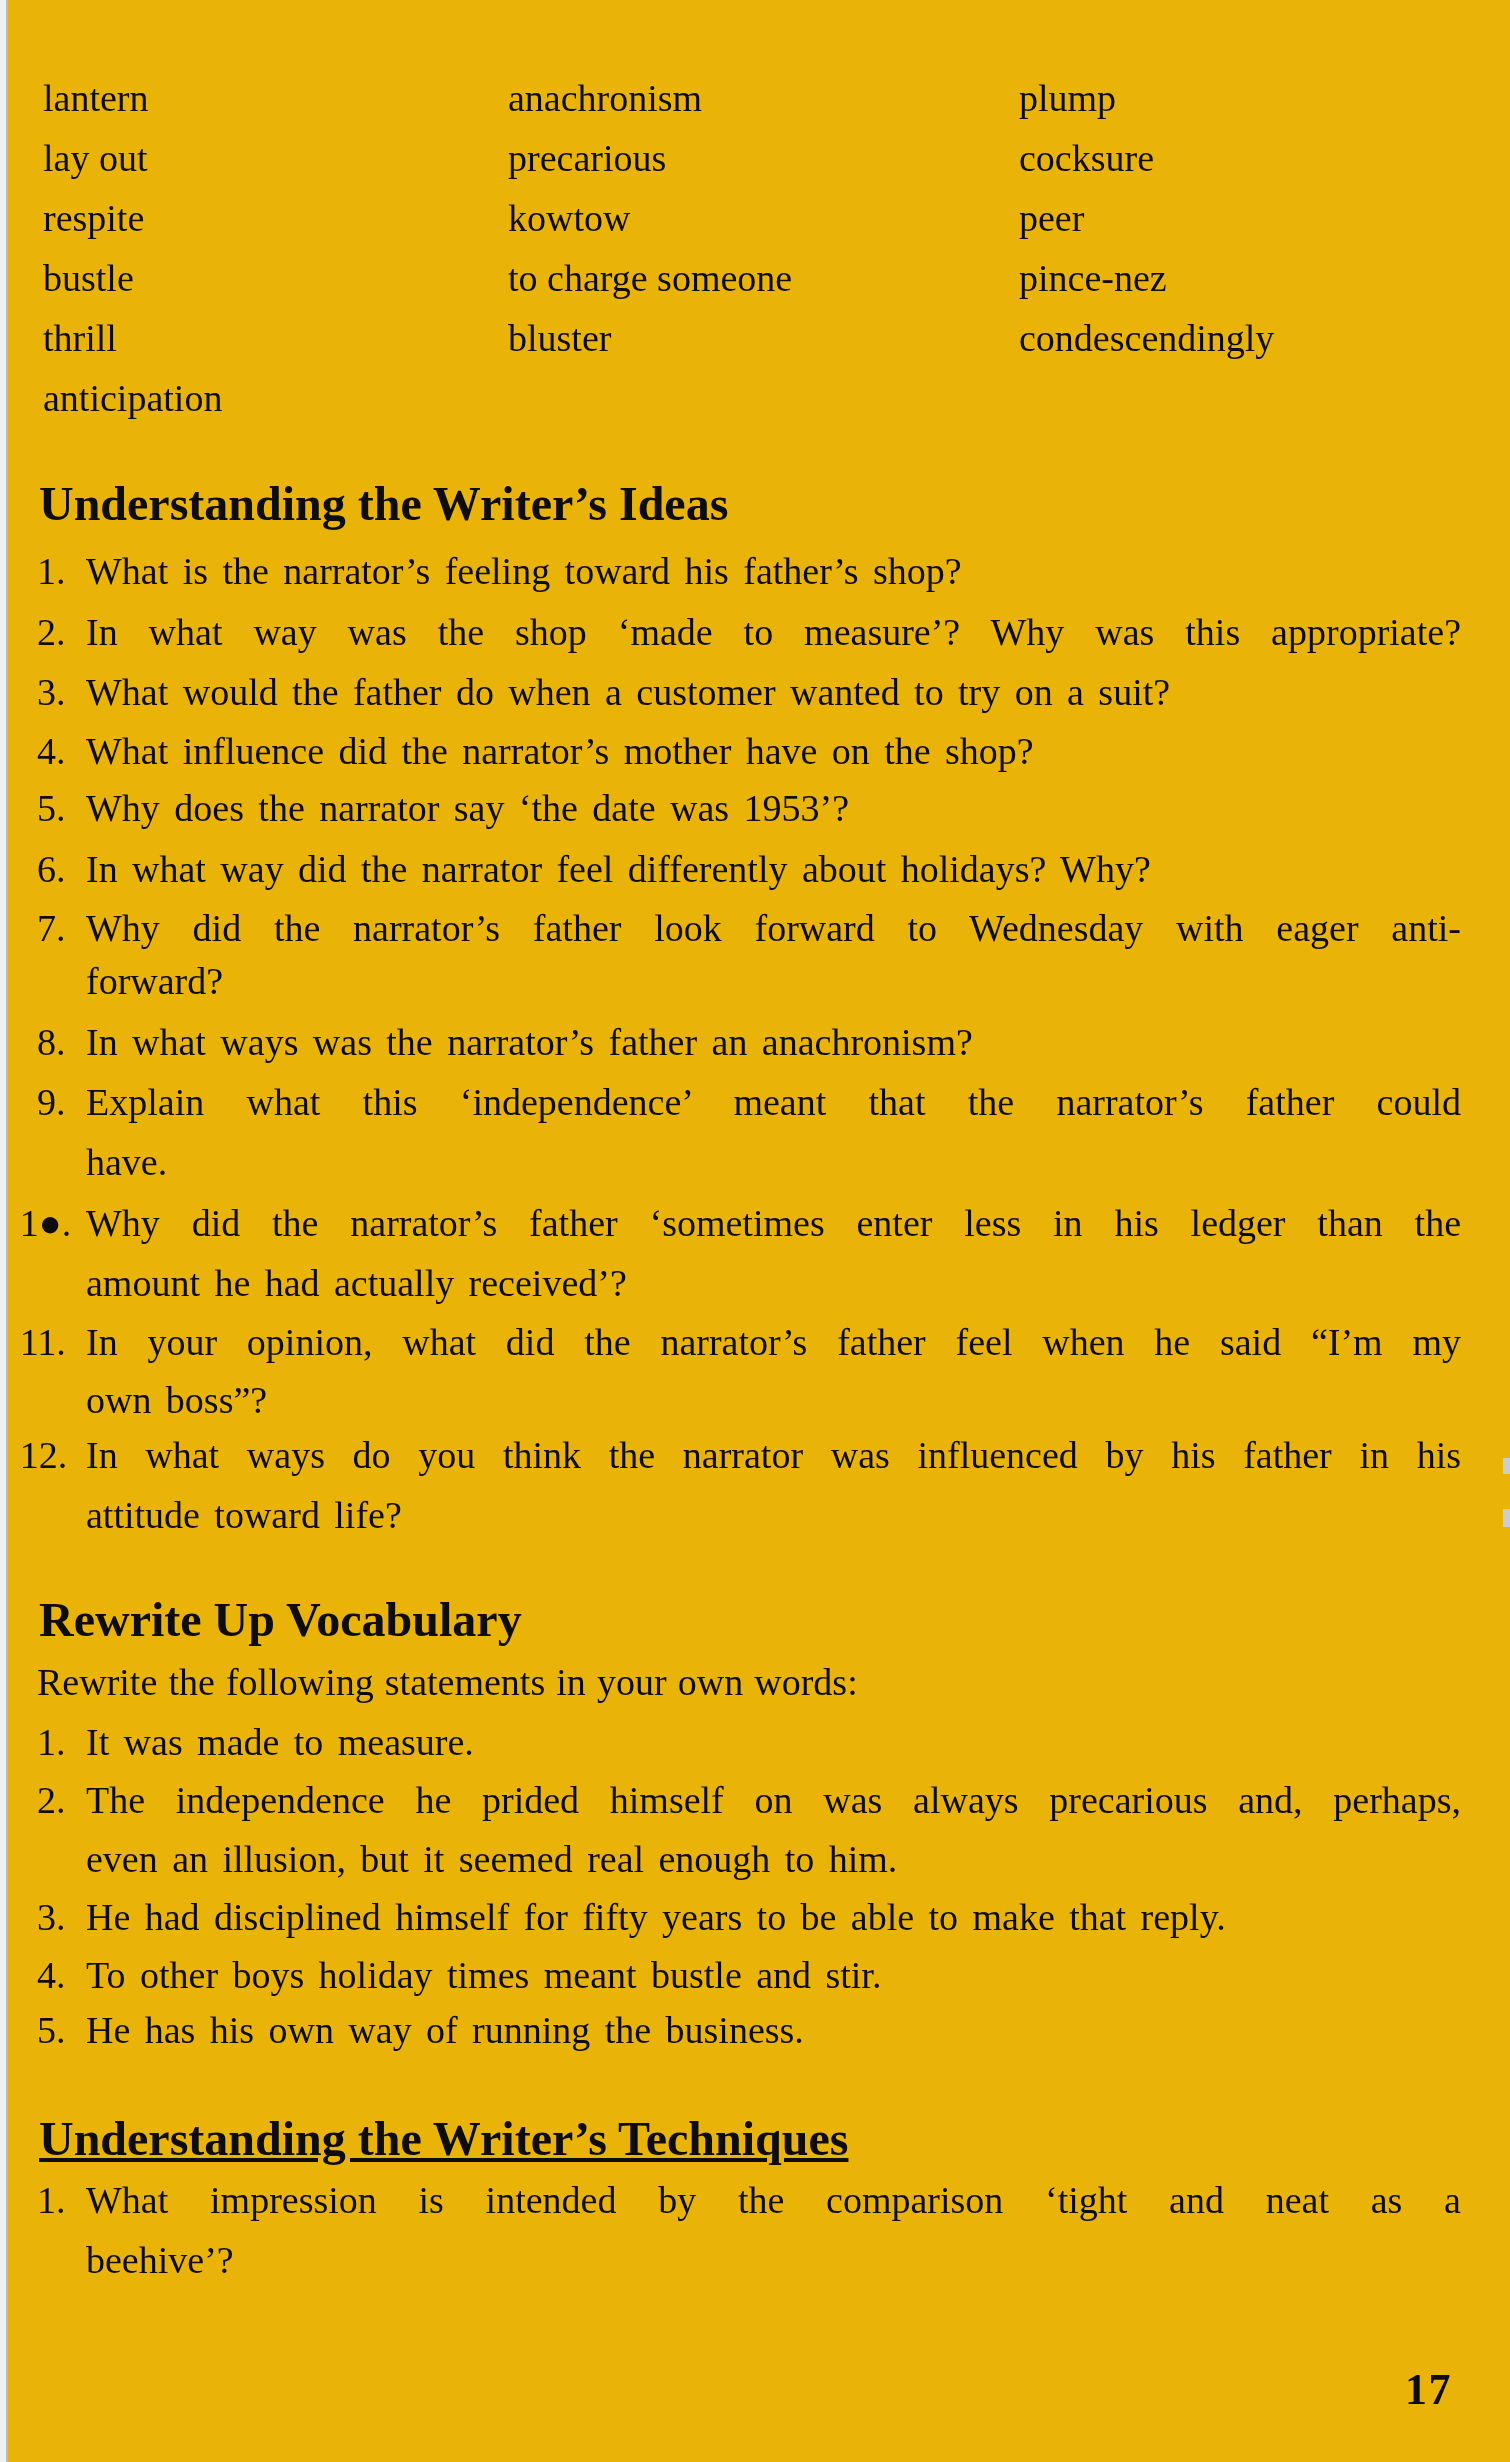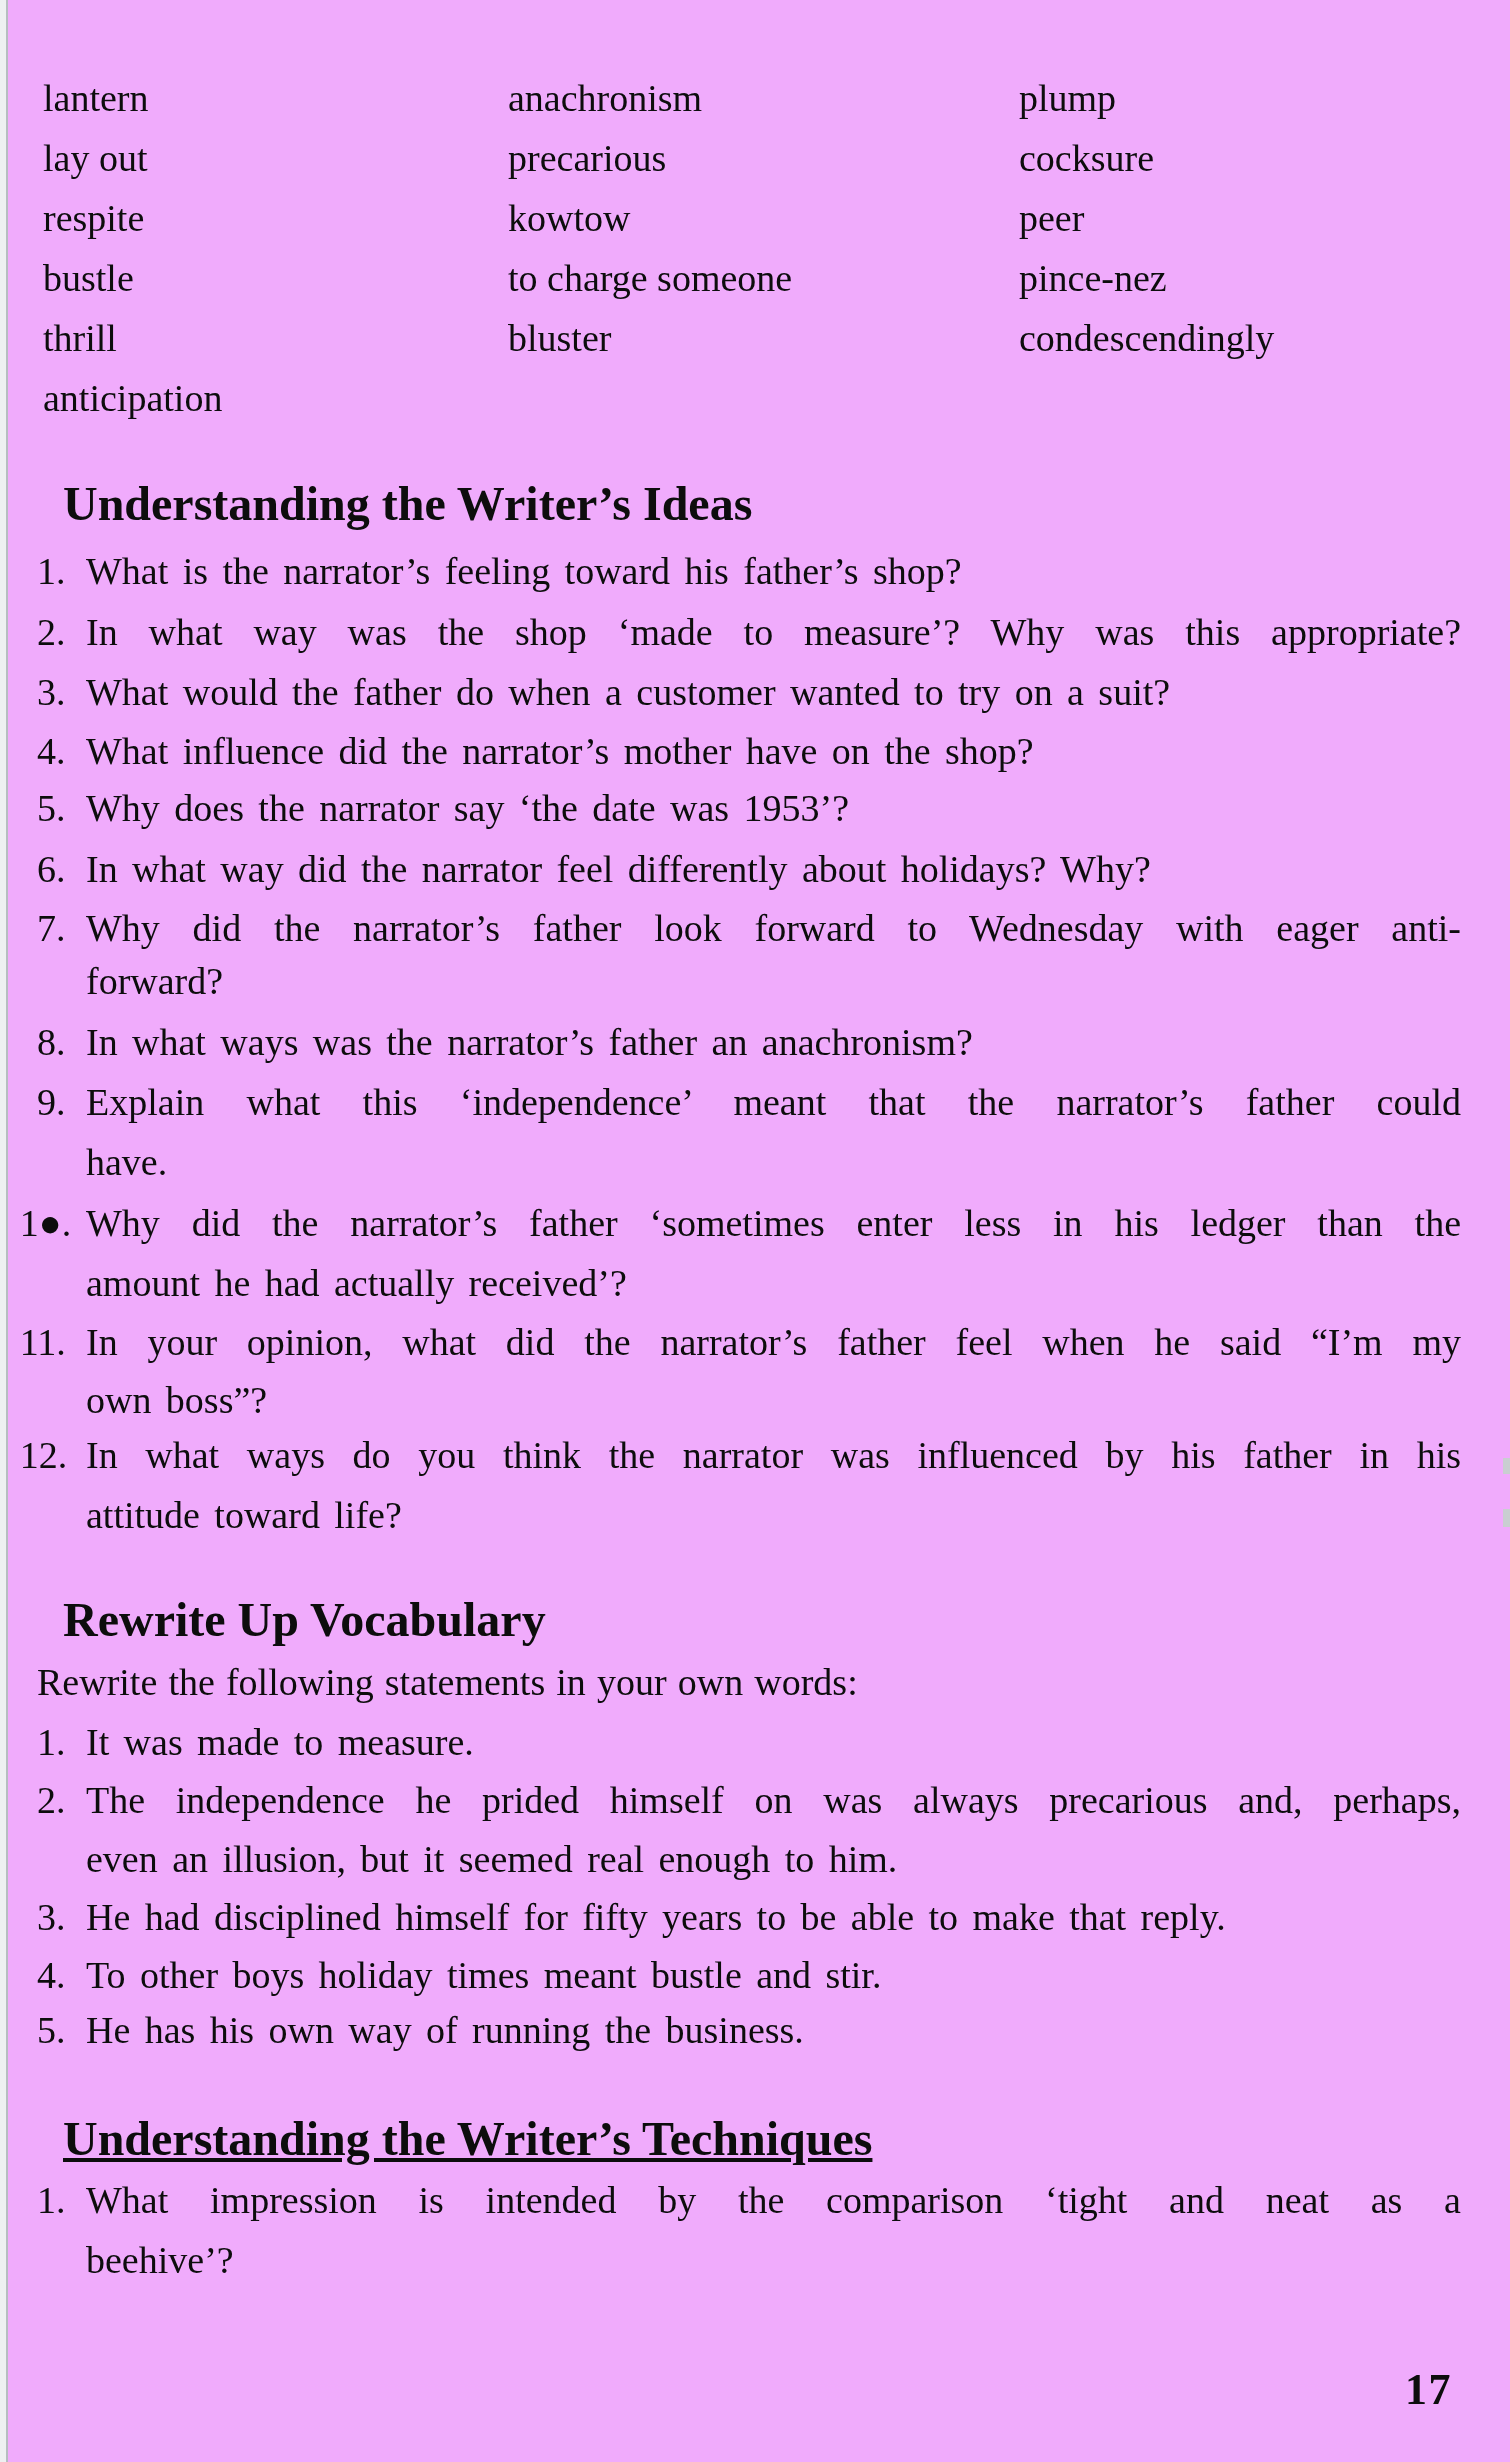--- a/index.html
+++ b/index.html
@@ -1,40 +1,40 @@
 <!DOCTYPE html>
 <html style="font-size:13px"><head>
 <meta charset="utf-8">
 <style>
   html,body{margin:0;padding:0;background:#ffffff;}
   .page{
     position:relative;
     width:1510px;height:2462px;
-    background:#f0abfc;
+    background:#eab308;
     font-family:"Liberation Serif", serif;
     color:#0d0d0d;
     overflow:hidden;
   }
   
   .edge-strip{position:absolute;left:0;top:0;width:5.7px;height:2462px;background:#eef0f1;}
   .edge-line{position:absolute;left:5.7px;top:0;width:2.5px;height:2462px;background:#b6bdc0;}
   .speck{position:absolute;background:#c9ced1;}
   .speck.s1{left:1503px;top:1458px;width:7.4px;height:16.4px;}
   .speck.s2{left:1503px;top:1509px;width:7.4px;height:18px;}
 
   
   .vcol{position:absolute;top:68px;font-size:38px;line-height:60px;white-space:nowrap;}
   .vcol.c1{left:43px;}
   .vcol.c2{left:508px;}
   .vcol.c3{left:987px;margin-left:32px;}
 
   
   .heading{
     position:absolute;left:39px;
-    font-size:48px;font-weight:bold;line-height:60px;white-space:nowrap;margin-left:24px;
+    font-size:48px;font-weight:bold;line-height:60px;white-space:nowrap;
   }
   .h-ideas{top:474px;}
   .h-vocab{top:1590px;}
   .h-tech{top:2109px;text-decoration:underline;}
 
   
   .line{position:absolute;left:0;width:1510px;height:60px;line-height:60px;font-size:38px;}
   .num{position:absolute;left:37px;white-space:nowrap;}
   .num.wide{left:19.7px;}
   .txt{position:absolute;left:86px;width:1375px;white-space:nowrap;word-spacing:4.9px;}

